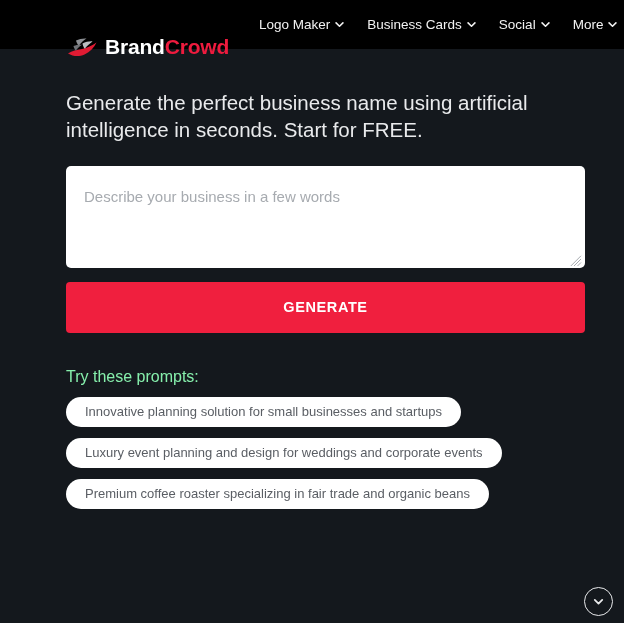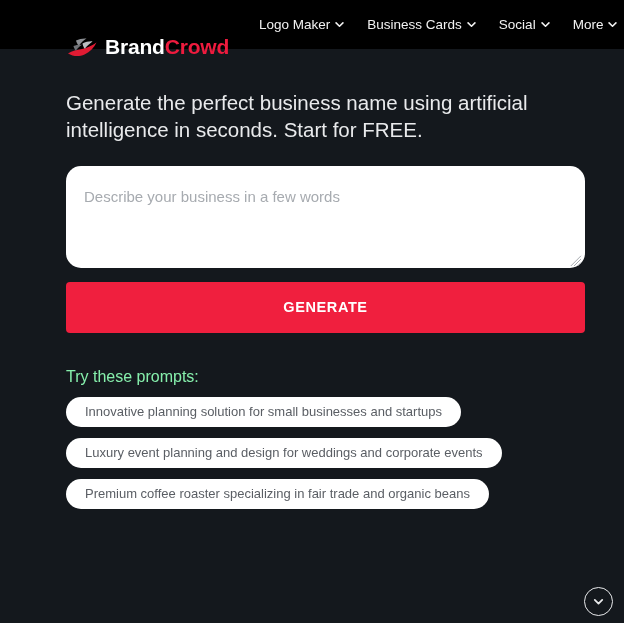--- a/index.html
+++ b/index.html
@@ -106,21 +106,21 @@
     margin-top: 22px;
     position: relative;
     width: 519px;
   }
 
   .describe-input {
     width: 519px;
     height: 102px;
     background: #ffffff;
     border: none;
-    border-radius: 15px;
+    border-radius: 5px;
     padding: 22px 18px 10px 18px;
     font-family: "Liberation Sans", sans-serif;
     font-size: 15px;
     color: #701a75;
     resize: none;
     outline: none;
     display: block;
   }
   .describe-input::placeholder {
     color: #a7abb0;

